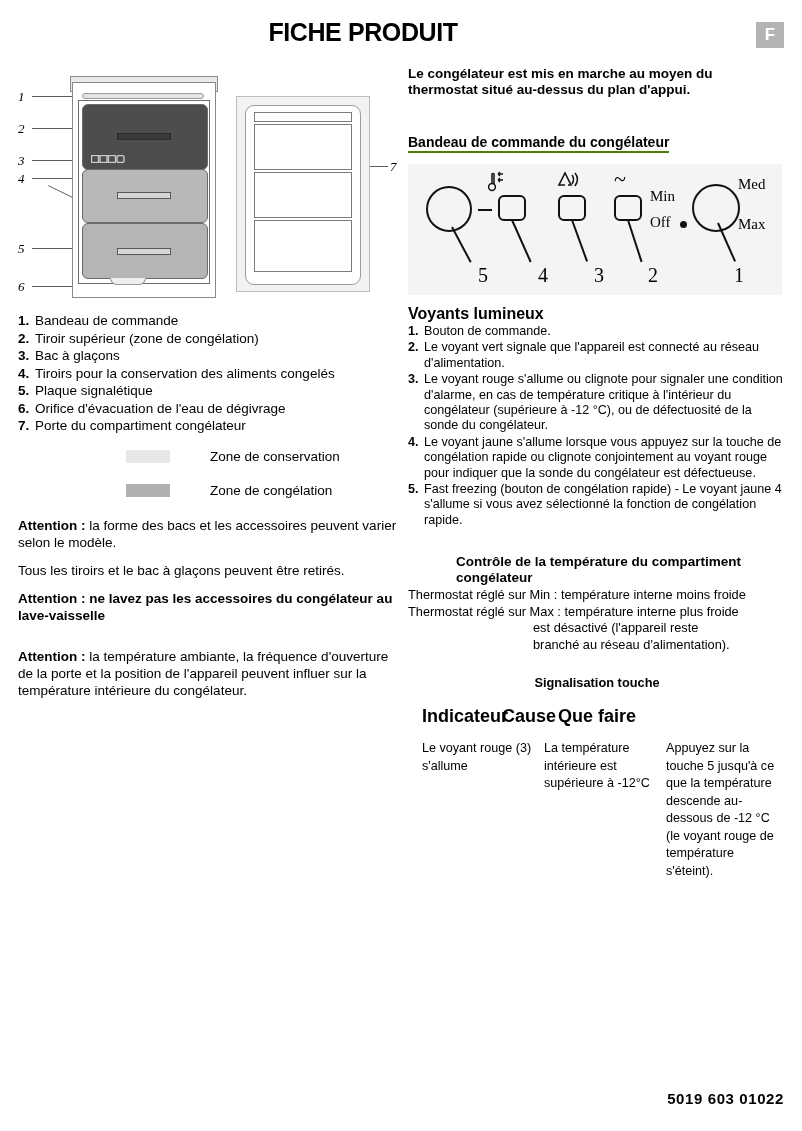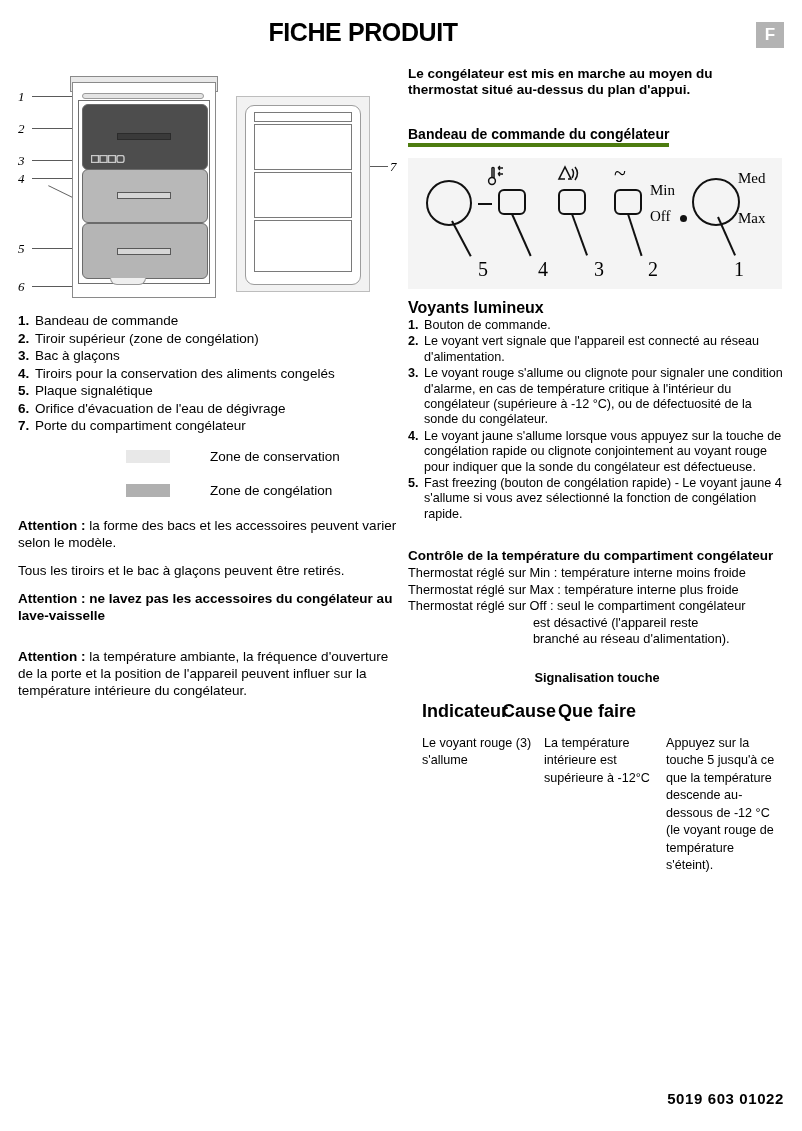--- a/index.html
+++ b/index.html
@@ -156,23 +156,23 @@
   .att-block b { font-weight: bold; }
 
   
   .right-col { position: absolute; left: 408px; top: 66px; width: 378px; }
 
   .rc-head {
     font-size: 13.5px; font-weight: bold; line-height: 16px;
   }
   .rc-subhead {
     font-size: 14px; font-weight: bold;
-    margin-top: 28px;
+    margin-top: 36px;
     display: inline-block;
-    border-bottom: 4px solid #4d7c0f;
+    border-bottom: 2px solid #4d7c0f;
     padding-bottom: 1px;
   }
 
   
   .panel {
     position: relative;
     margin-top: 11px;
     width: 374px; height: 131px;
     background: #f4f4f4;
   }
@@ -197,21 +197,21 @@
   .pnum {
     position: absolute;
     font-size: 20px;
     font-family: "Liberation Serif", serif;
   }
   .pline { position: absolute; background: #111; height: 2px; transform-origin: left center; }
   .dot { position: absolute; width: 7px; height: 7px; background: #111; border-radius: 50%; }
 
   
   .sec-title { font-size: 16px; font-weight: bold; margin-top: 10px; }
-  .sec-title.small { font-size: 13.5px; margin-top: 26px; line-height: 16px; }
+  .sec-title.small { font-size: 13.5px; margin-top: 26px; line-height: 16px; margin-left: 48px; }
   .r-list { margin-top: 1px; }
   .r-row { display: flex; font-size: 12.6px; line-height: 15.4px; margin-bottom: 1px; }
   .r-row .n { font-weight: bold; width: 16px; flex: none; }
 
   .therm-lines { font-size: 12.8px; line-height: 16.5px; margin-top: 1px; }
   .therm-lines .indent { display: block; padding-left: 125px; }
   .therm-bold { font-size: 12.8px; font-weight: bold; }
 
   .alarm-title {
     font-size: 12.8px; font-weight: bold;
@@ -428,21 +428,20 @@
         <span class="n">5.</span>
         <span>Fast freezing (bouton de congélation rapide) - Le voyant jaune 4 s'allume si vous avez sélectionné la fonction de congélation rapide.</span>
       </div>
     </div>
 
     
     <div class="sec-title small">Contrôle de la température du compartiment congélateur</div>
     <div class="therm-lines">
       <div>Thermostat réglé sur Min : température interne moins froide</div>
       <div>Thermostat réglé sur Max : température interne plus froide</div>
-      <div>Thermostat réglé sur Off : seul le compartiment congélateur</div>
       <span class="indent">est désactivé (l'appareil reste</span>
       <span class="indent">branché au réseau d'alimentation).</span>
     </div>
 
     
     <div class="alarm-title">Signalisation touche</div>
     <div class="alarm-table">
       <div class="alarm-head">
         <span class="c1">Indicateur</span>
         <span class="c2">Cause</span>

